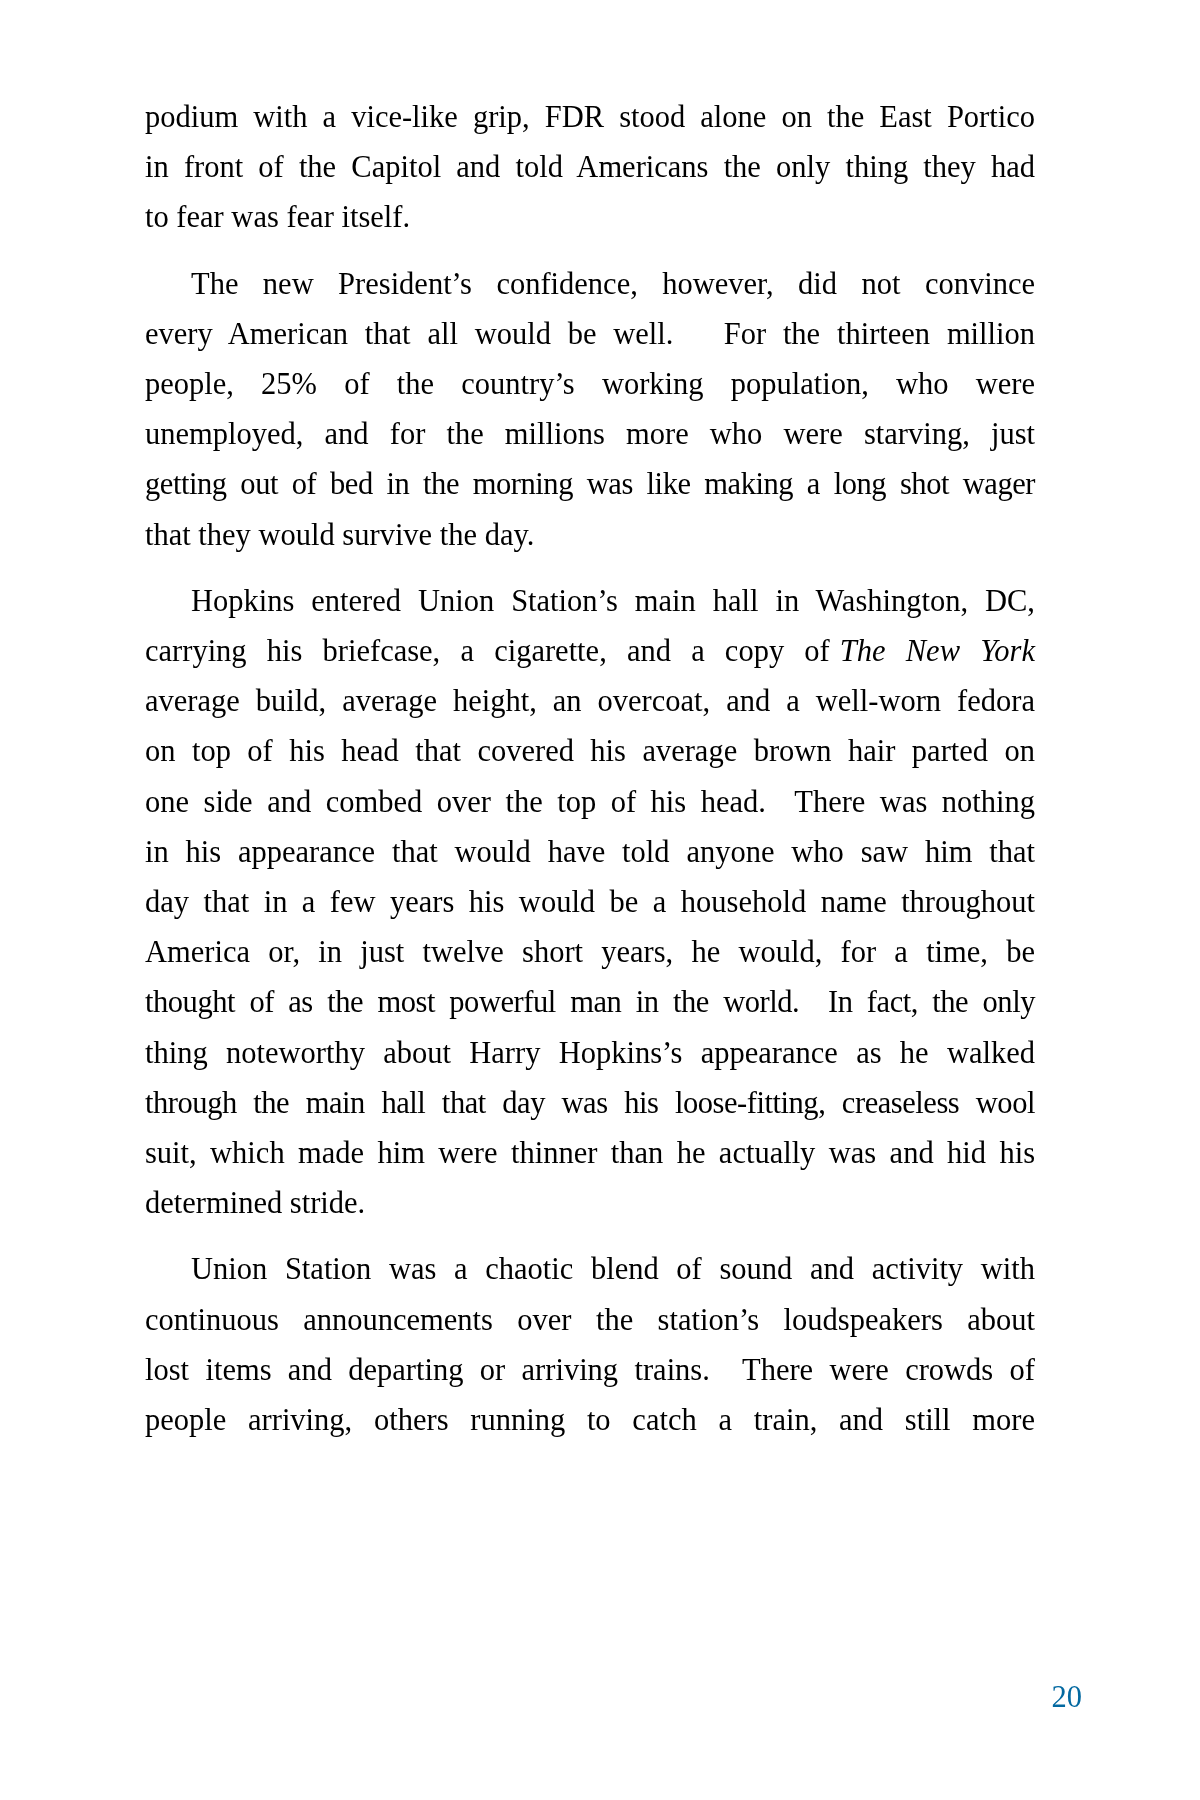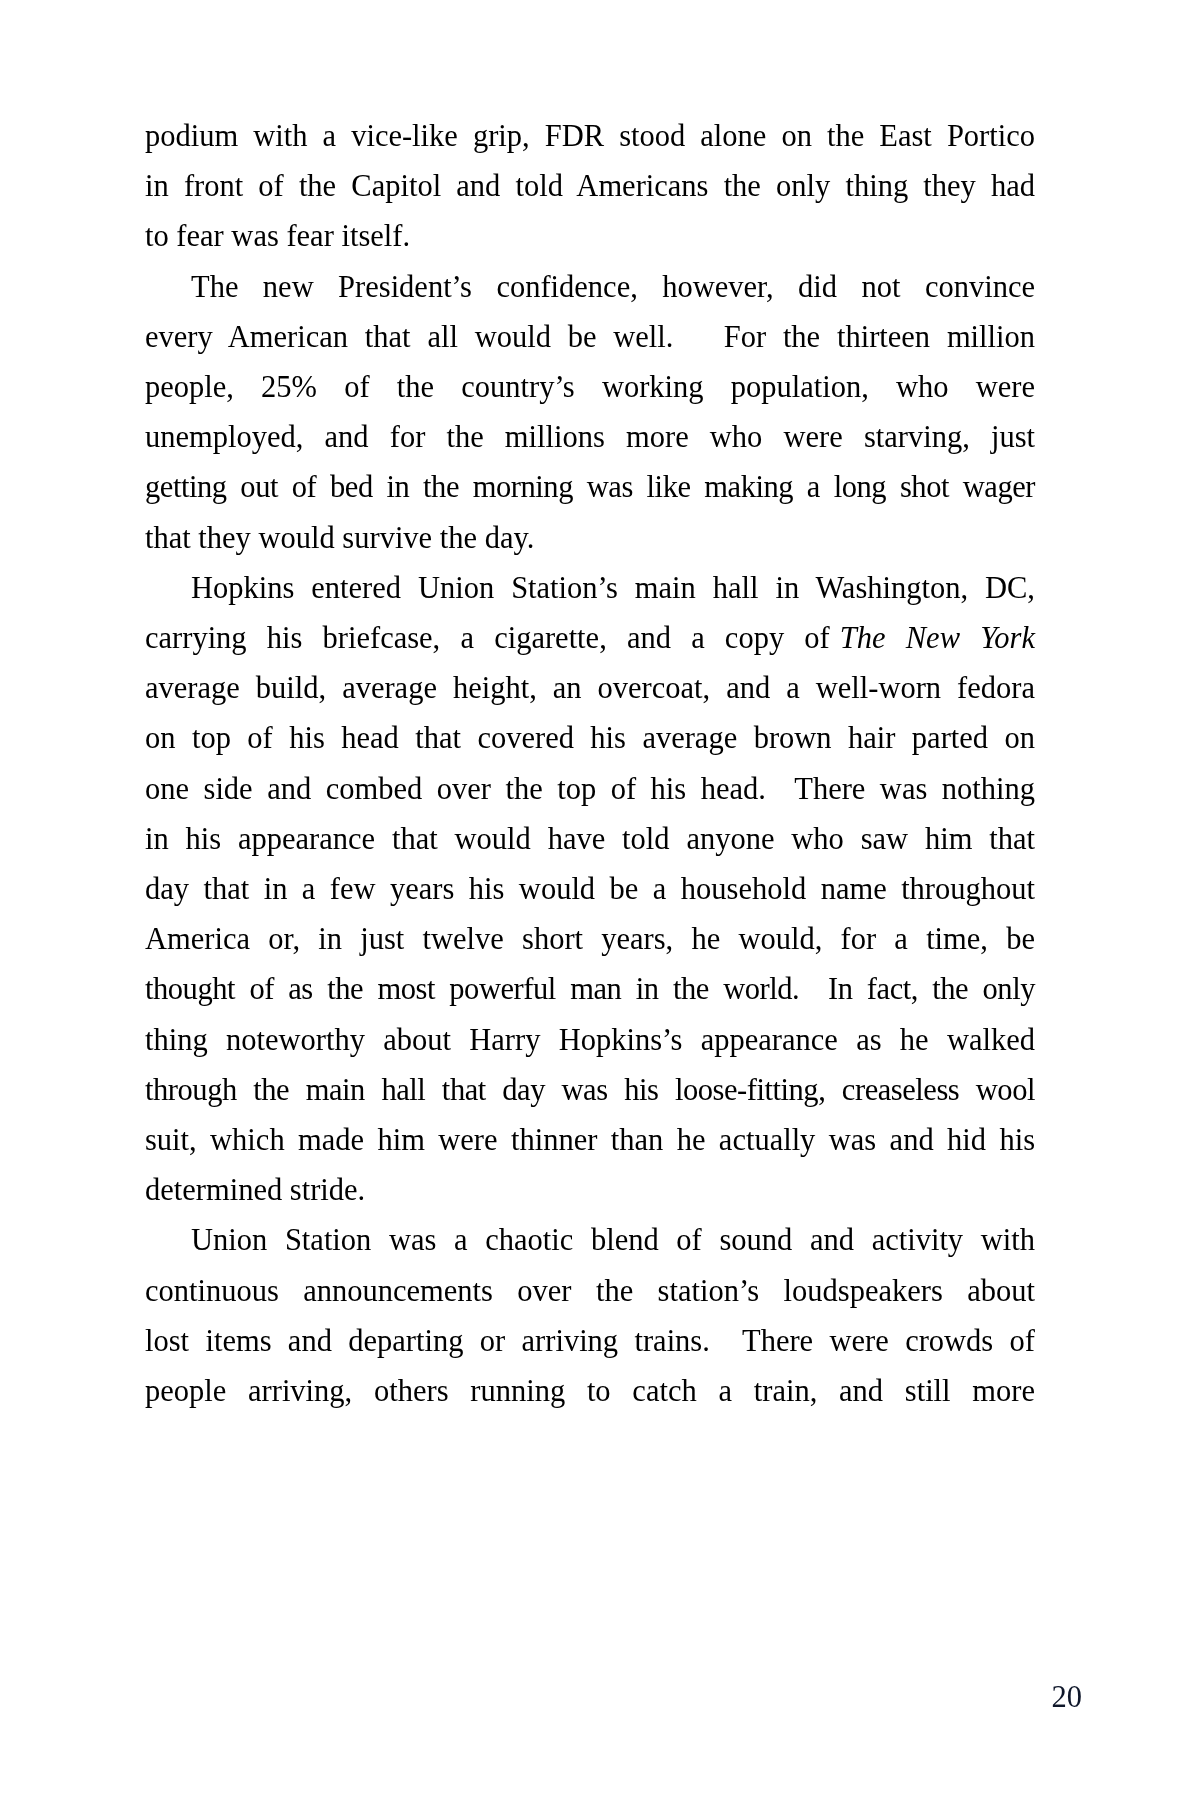--- a/index.html
+++ b/index.html
@@ -20,21 +20,21 @@
     position: relative;
     width: 1200px;
     height: 1800px;
     background: #ffffff;
     box-sizing: border-box;
   }
 
   .text-column {
     position: absolute;
     left: 145px;
-    top: 111px;
+    top: 92px;
     width: 890px;
   }
 
   
   .line {
     display: block;
     width: 100%;
     font-size: 30.5px;
     line-height: 50.2px;
     text-align: justify;
@@ -50,35 +50,35 @@
   
   .line.tight {
     letter-spacing: -0.45px;
     word-spacing: -1px;
   }
 
   .para {
     display: block;
   }
   .para + .para {
-    margin-top: 0;
+    margin-top: 16px;
   }
 
   .ital {
     font-style: italic;
   }
 
   .page-number {
     position: absolute;
     right: 118px;
     bottom: 88px;
     font-size: 30.5px;
     line-height: 1;
     font-family: "Liberation Serif", "DejaVu Serif", serif;
-    color: #0f172a;
+    color: #0369a1;
   }
 </style>
 </head>
 <body>
 
 <div class="page">
 
   <div class="text-column">
 
     <div class="para">

